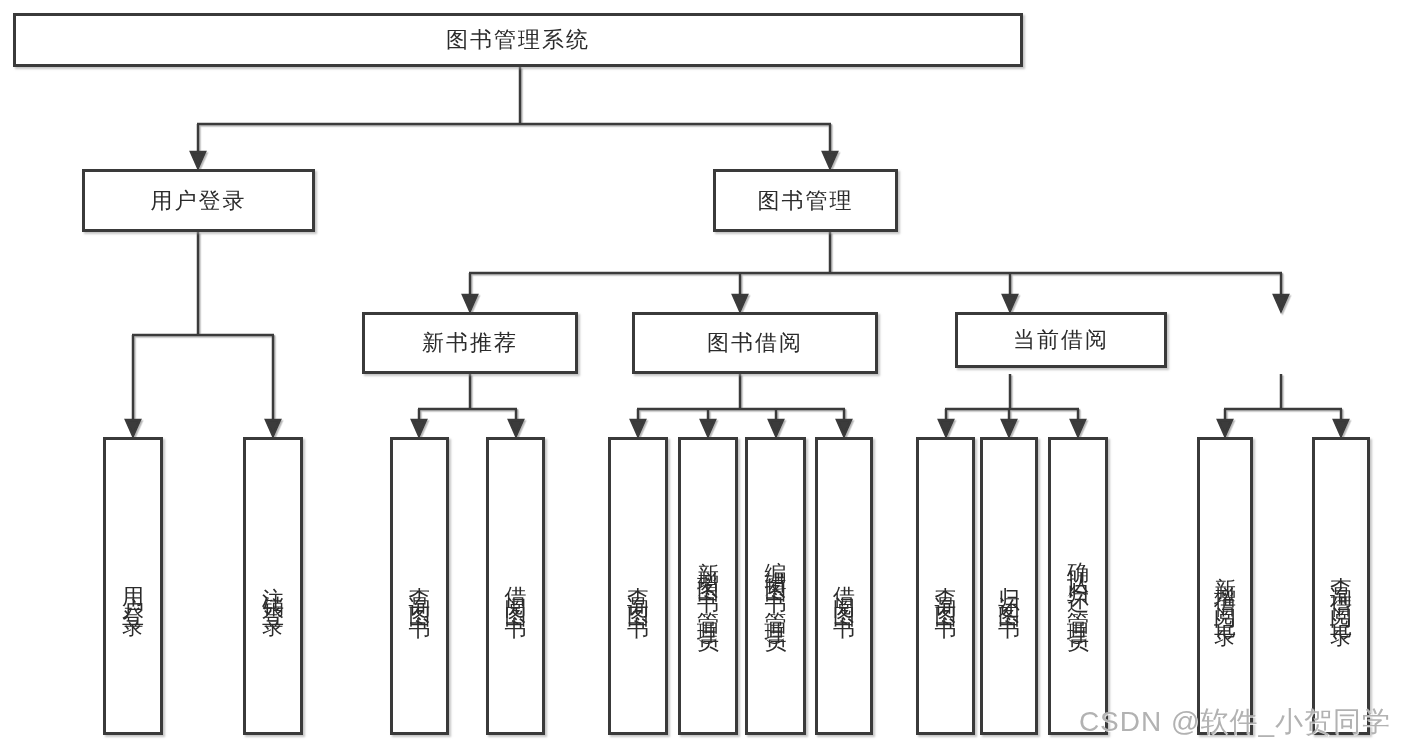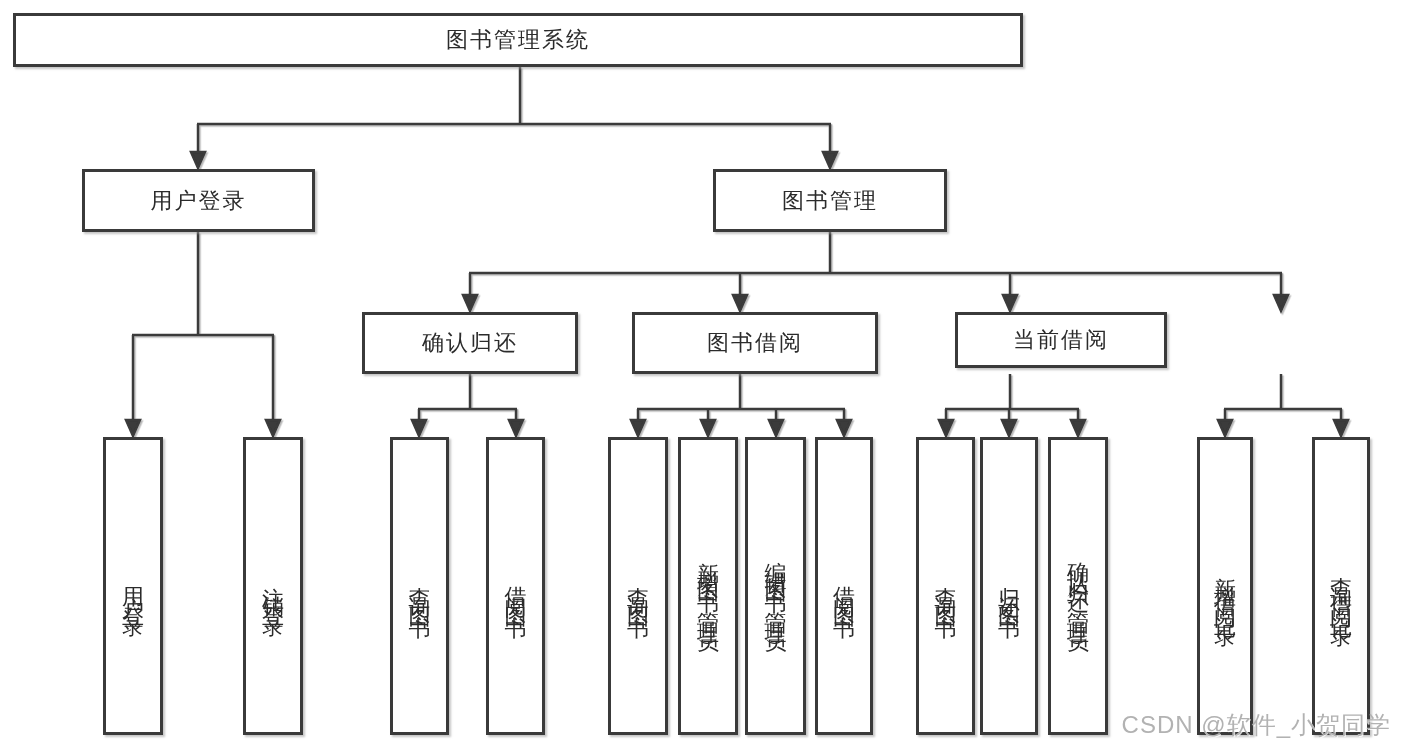--- a/index.html
+++ b/index.html
@@ -32,21 +32,21 @@
     text-orientation: mixed;
     letter-spacing: 10px;
     white-space: normal;
     line-height: 1;
     padding-top: 6px;
   }
   .watermark {
     position: absolute;
     right: 14px;
     bottom: 6px;
-    font-size: 24px;
+    font-size: 28px;
     color: #b2b2b2;
     letter-spacing: 1px;
     z-index: 3;
     text-shadow: 1px 1px 0 rgba(255,255,255,0.8);
   }
 </style>
 </head>
 <body>
 
 <div class="canvas">
@@ -116,23 +116,23 @@
       <line x1="1225" y1="409" x2="1225" y2="421"></line>
       <polygon points="1218,420 1232,420 1225,436"></polygon>
       <line x1="1341" y1="409" x2="1341" y2="421"></line>
       <polygon points="1334,420 1348,420 1341,436"></polygon>
     </g>
   </svg>
 
   <div class="box" style="left:13px;top:13px;width:1010px;height:54px">图书管理系统</div>
 
   <div class="box" style="left:82px;top:169px;width:233px;height:63px">用户登录</div>
-  <div class="box" style="left:713px;top:169px;width:234px;height:63px">图书管理</div>
+  <div class="box" style="left:713px;top:169px;width:185px;height:63px">图书管理</div>
 
-  <div class="box" style="left:362px;top:312px;width:216px;height:62px">确认归还</div>
+  <div class="box" style="left:362px;top:312px;width:216px;height:62px">新书推荐</div>
   <div class="box" style="left:632px;top:312px;width:246px;height:62px">图书借阅</div>
   <div class="box" style="left:955px;top:312px;width:212px;height:56px">当前借阅</div>
 
   <div class="box vbox" style="left:103px;top:437px;width:60px;height:298px">用户登录</div>
   <div class="box vbox" style="left:243px;top:437px;width:60px;height:298px">注销登录</div>
 
   <div class="box vbox" style="left:390px;top:437px;width:59px;height:298px">查询图书</div>
   <div class="box vbox" style="left:486px;top:437px;width:59px;height:298px">借阅图书</div>
 
   <div class="box vbox" style="left:608px;top:437px;width:60px;height:298px">查询图书</div>

